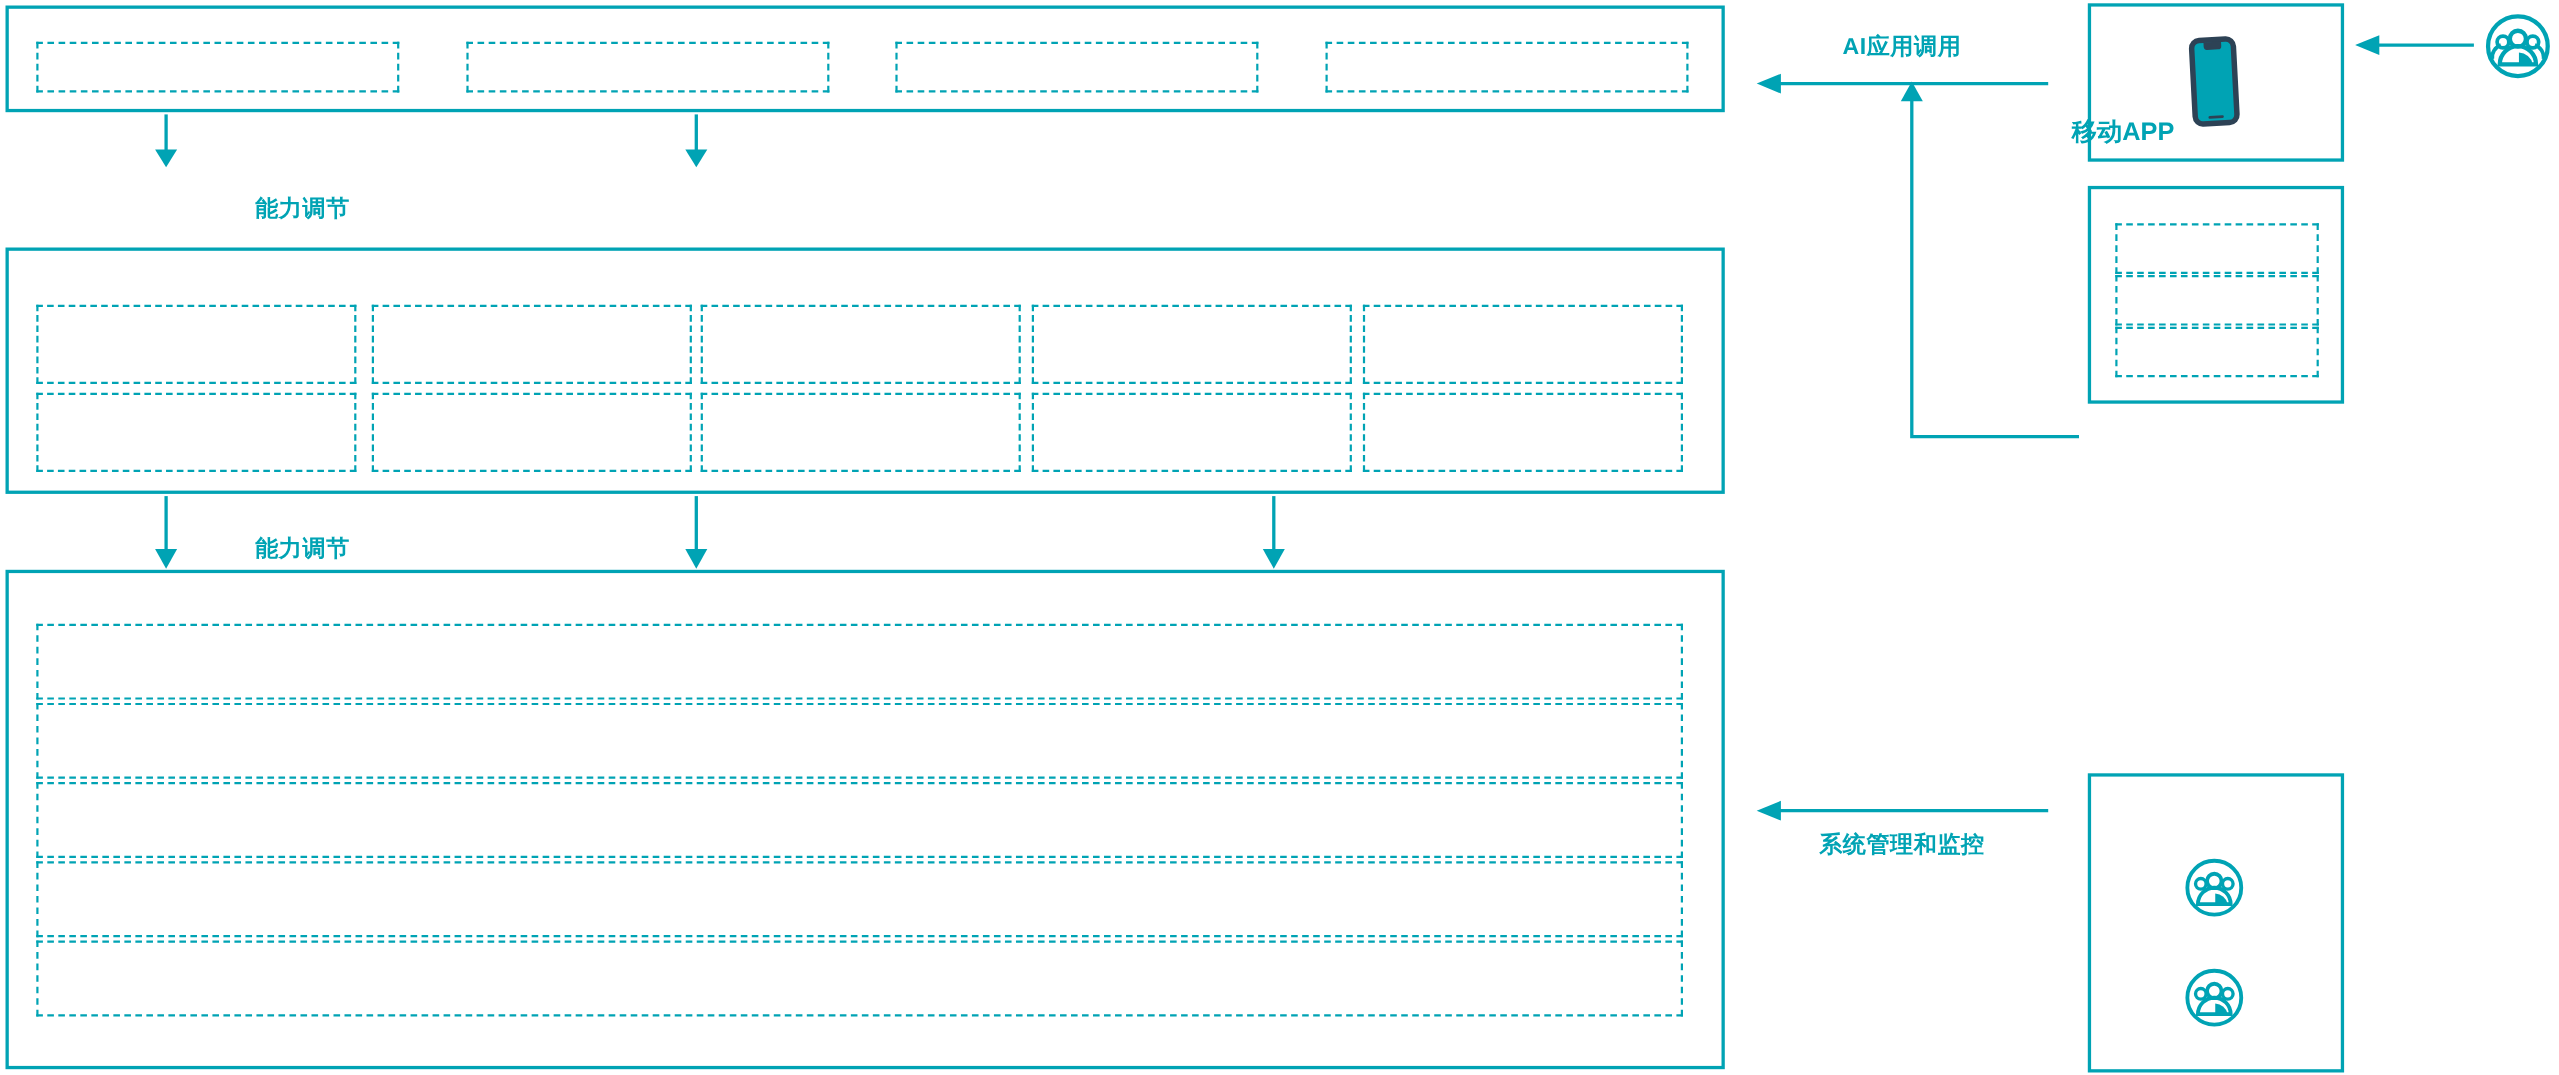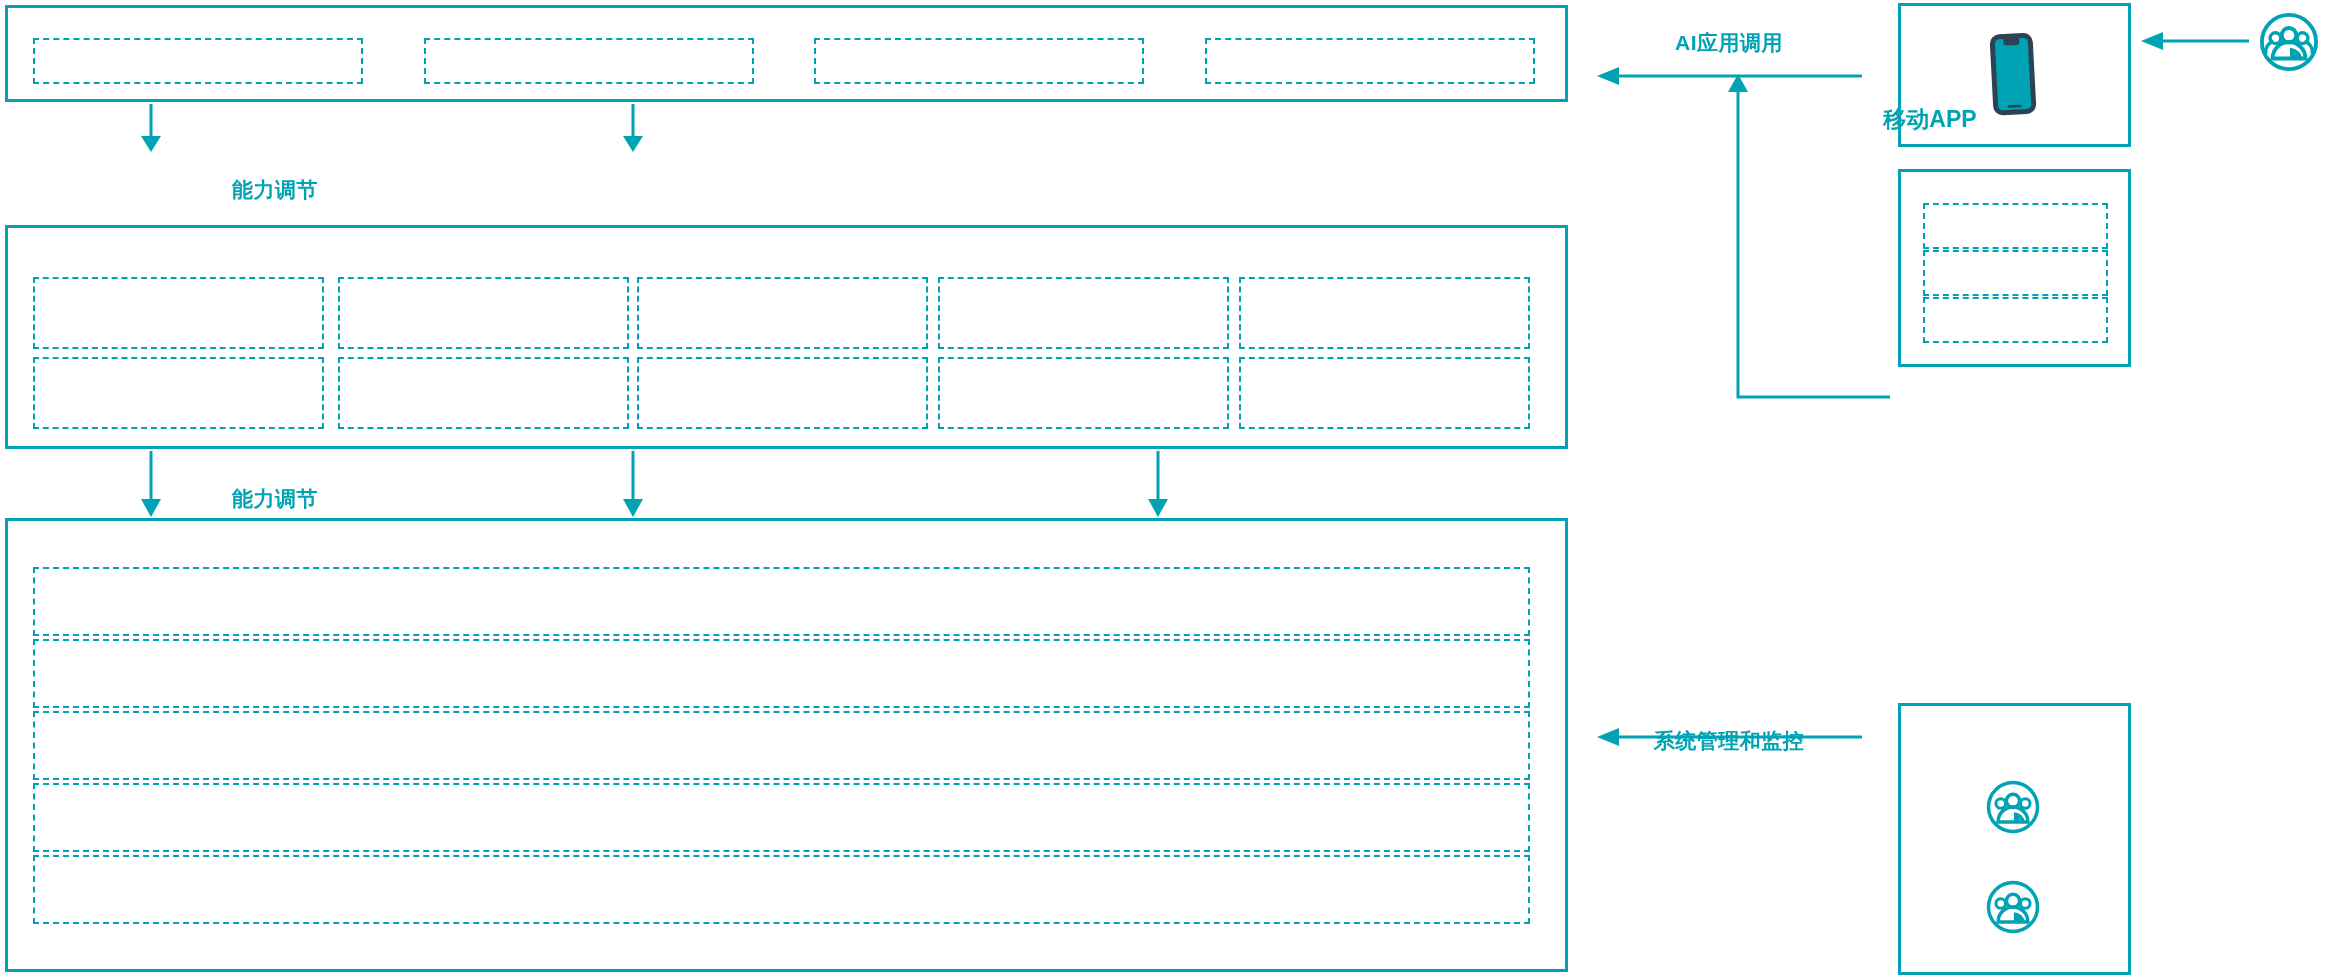--- a/index.html
+++ b/index.html
@@ -172,21 +172,21 @@
   <div class="cell" style="left:1923px;top:203px;width:185px;height:46px;"></div>
   <div class="cell" style="left:1923px;top:250px;width:185px;height:46px;"></div>
   <div class="cell" style="left:1923px;top:297px;width:185px;height:46px;"></div>
 
   <div class="conn" style="left:1597px;top:727px;width:265px;height:20px;">
     <svg width="265" height="20" viewBox="0 0 265 20">
       <line x1="20" y1="10" x2="265" y2="10" stroke="#00a3b4" stroke-width="3"></line>
       <polygon points="22,1 22,19 0,10" fill="#00a3b4"></polygon>
     </svg>
   </div>
-  <div class="label centered" style="left:1729px;top:730px;">系统管理和监控</div>
+  <div class="label centered" style="left:1729px;top:758px;">系统管理和监控</div>
 
   <div class="panel" style="left:1898px;top:703px;width:233px;height:272px;"></div>
 
   <div class="icon-wrap" style="left:1985px;top:779px;width:56px;height:56px;">
     <svg width="56" height="56" viewBox="0 0 64 64">
       <circle cx="32" cy="32" r="28" fill="none" stroke="#00a3b4" stroke-width="4"></circle>
       <circle cx="32" cy="25" r="7.5" fill="none" stroke="#00a3b4" stroke-width="4"></circle>
       <circle cx="18" cy="28" r="5.5" fill="none" stroke="#00a3b4" stroke-width="3.5"></circle>
       <circle cx="46" cy="28" r="5.5" fill="none" stroke="#00a3b4" stroke-width="3.5"></circle>
       <path d="M15 49 a17 17 0 0 1 34 0 z" fill="none" stroke="#00a3b4" stroke-width="4"></path>

